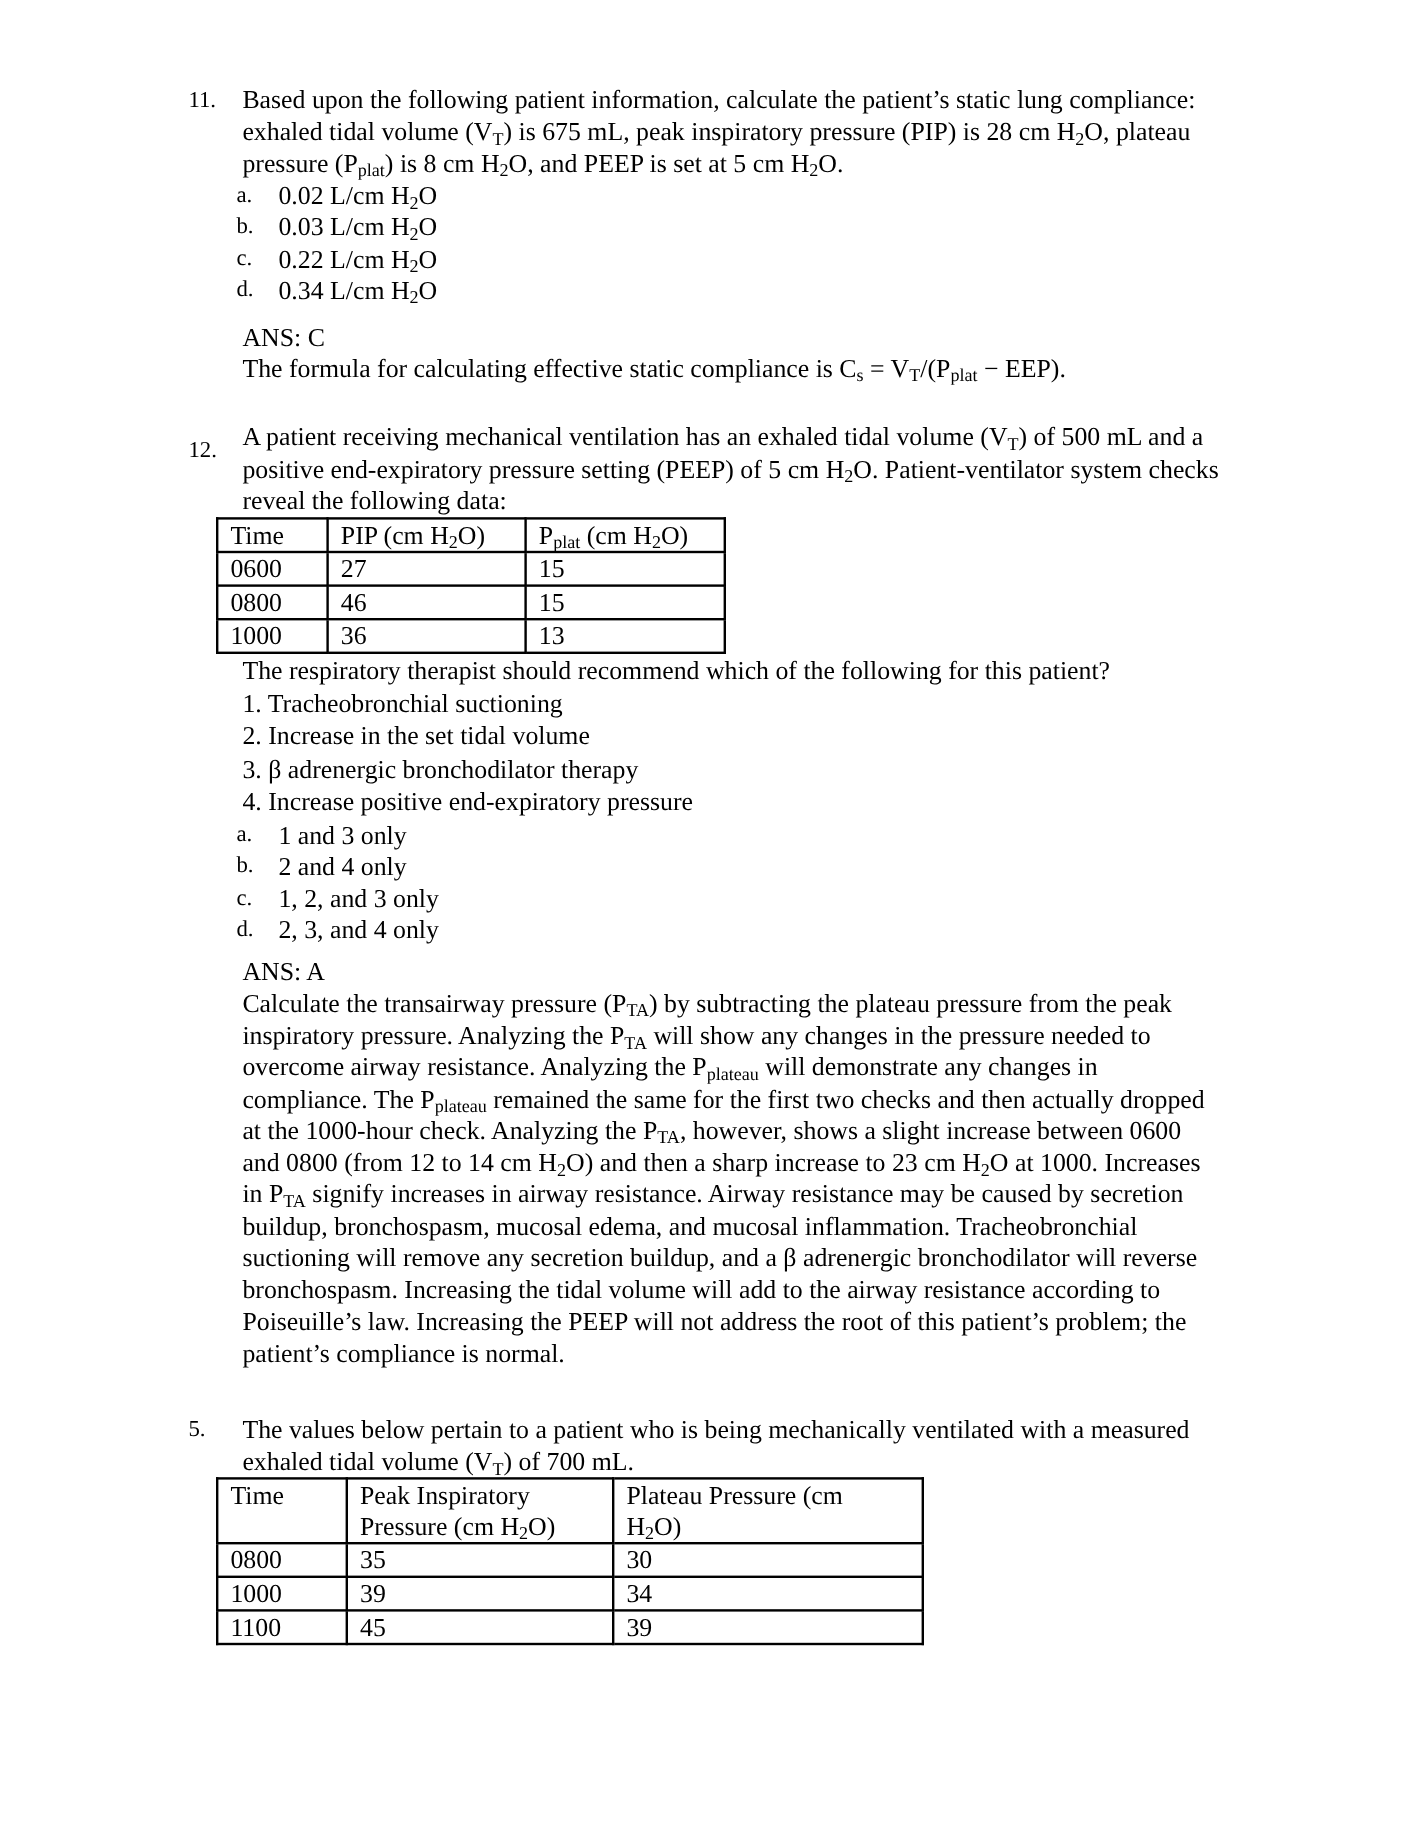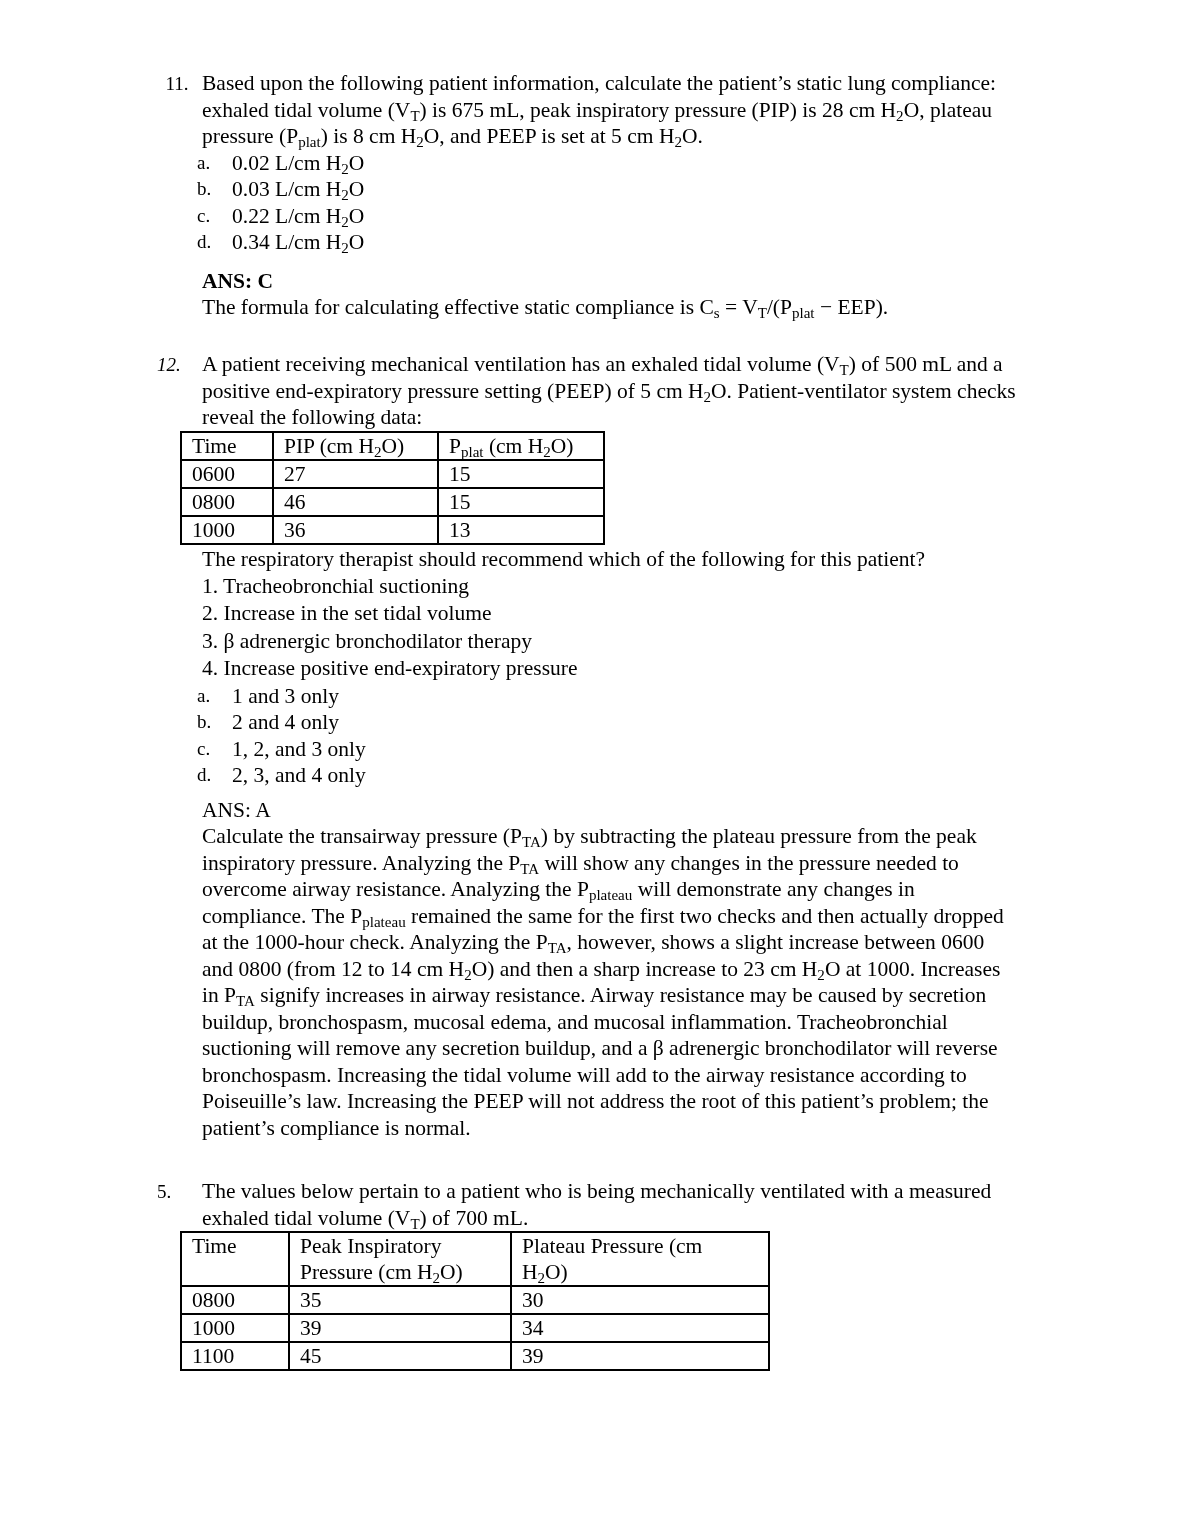--- a/index.html
+++ b/index.html
@@ -16,21 +16,21 @@
   .optt { position: absolute; left: 30px; white-space: nowrap; }
   sub { font-size: 0.7em; vertical-align: -0.25em; line-height: 0; }
   .ans { margin-top: 10px; }
   table { border-collapse: collapse; position: absolute; }
   td { border: 2px solid #000; padding: 0 10px; vertical-align: top; line-height: 26px; }
 </style>
 </head>
 <body>
 
 <div class="q" style="top:70px;">
-  <div class="qnum" style="top:1px;text-align:center;">11.</div>
+  <div class="qnum" style="top:1px;">11.</div>
   <div class="qbody">
     <div>
       <div>Based upon the following patient information, calculate the patient’s static lung compliance:</div>
       <div><span>exhaled tidal volume (V</span><sub>T</sub><span>) is 675 mL, peak inspiratory pressure (PIP) is 28 cm H</span><sub>2</sub><span>O, plateau</span></div>
       <div><span>pressure (P</span><sub>plat</sub><span>) is 8 cm H</span><sub>2</sub><span>O, and PEEP is set at 5 cm H</span><sub>2</sub><span>O.</span></div>
     </div>
     <div>
       <div class="opt">
           <span class="optl">a.</span>
           <span class="optt"><span>0.02 L/cm H</span><sub>2</sub><span>O</span></span>
@@ -41,27 +41,27 @@
         </div>
       <div class="opt">
           <span class="optl">c.</span>
           <span class="optt"><span>0.22 L/cm H</span><sub>2</sub><span>O</span></span>
         </div>
       <div class="opt">
           <span class="optl">d.</span>
           <span class="optt"><span>0.34 L/cm H</span><sub>2</sub><span>O</span></span>
         </div>
     </div>
-    <div class="ans" style="margin-top:12px;font-weight:bold;">ANS:  C</div>
+    <div class="ans" style="margin-top:12px;">ANS:  C</div>
     <div><span>The formula for calculating effective static compliance is C</span><sub>s</sub><span> = V</span><sub>T</sub><span>/(P</span><sub>plat</sub><span> − EEP).</span></div>
   </div>
 </div>
 
 <div class="q" style="top:351px;">
-  <div class="qnum" style="top:1px;font-style:italic;">12.</div>
+  <div class="qnum" style="top:12px;">12.</div>
   <div class="qbody">
     <div>
       <div><span>A patient receiving mechanical ventilation has an exhaled tidal volume (V</span><sub>T</sub><span>) of 500 mL and a</span></div>
       <div><span>positive end-expiratory pressure setting (PEEP) of 5 cm H</span><sub>2</sub><span>O. Patient-ventilator system checks</span></div>
       <div>reveal the following data:</div>
     </div>
   </div>
   <table style="left:180px; top:80px; width:425px;">
     <tbody>
         <tr>

